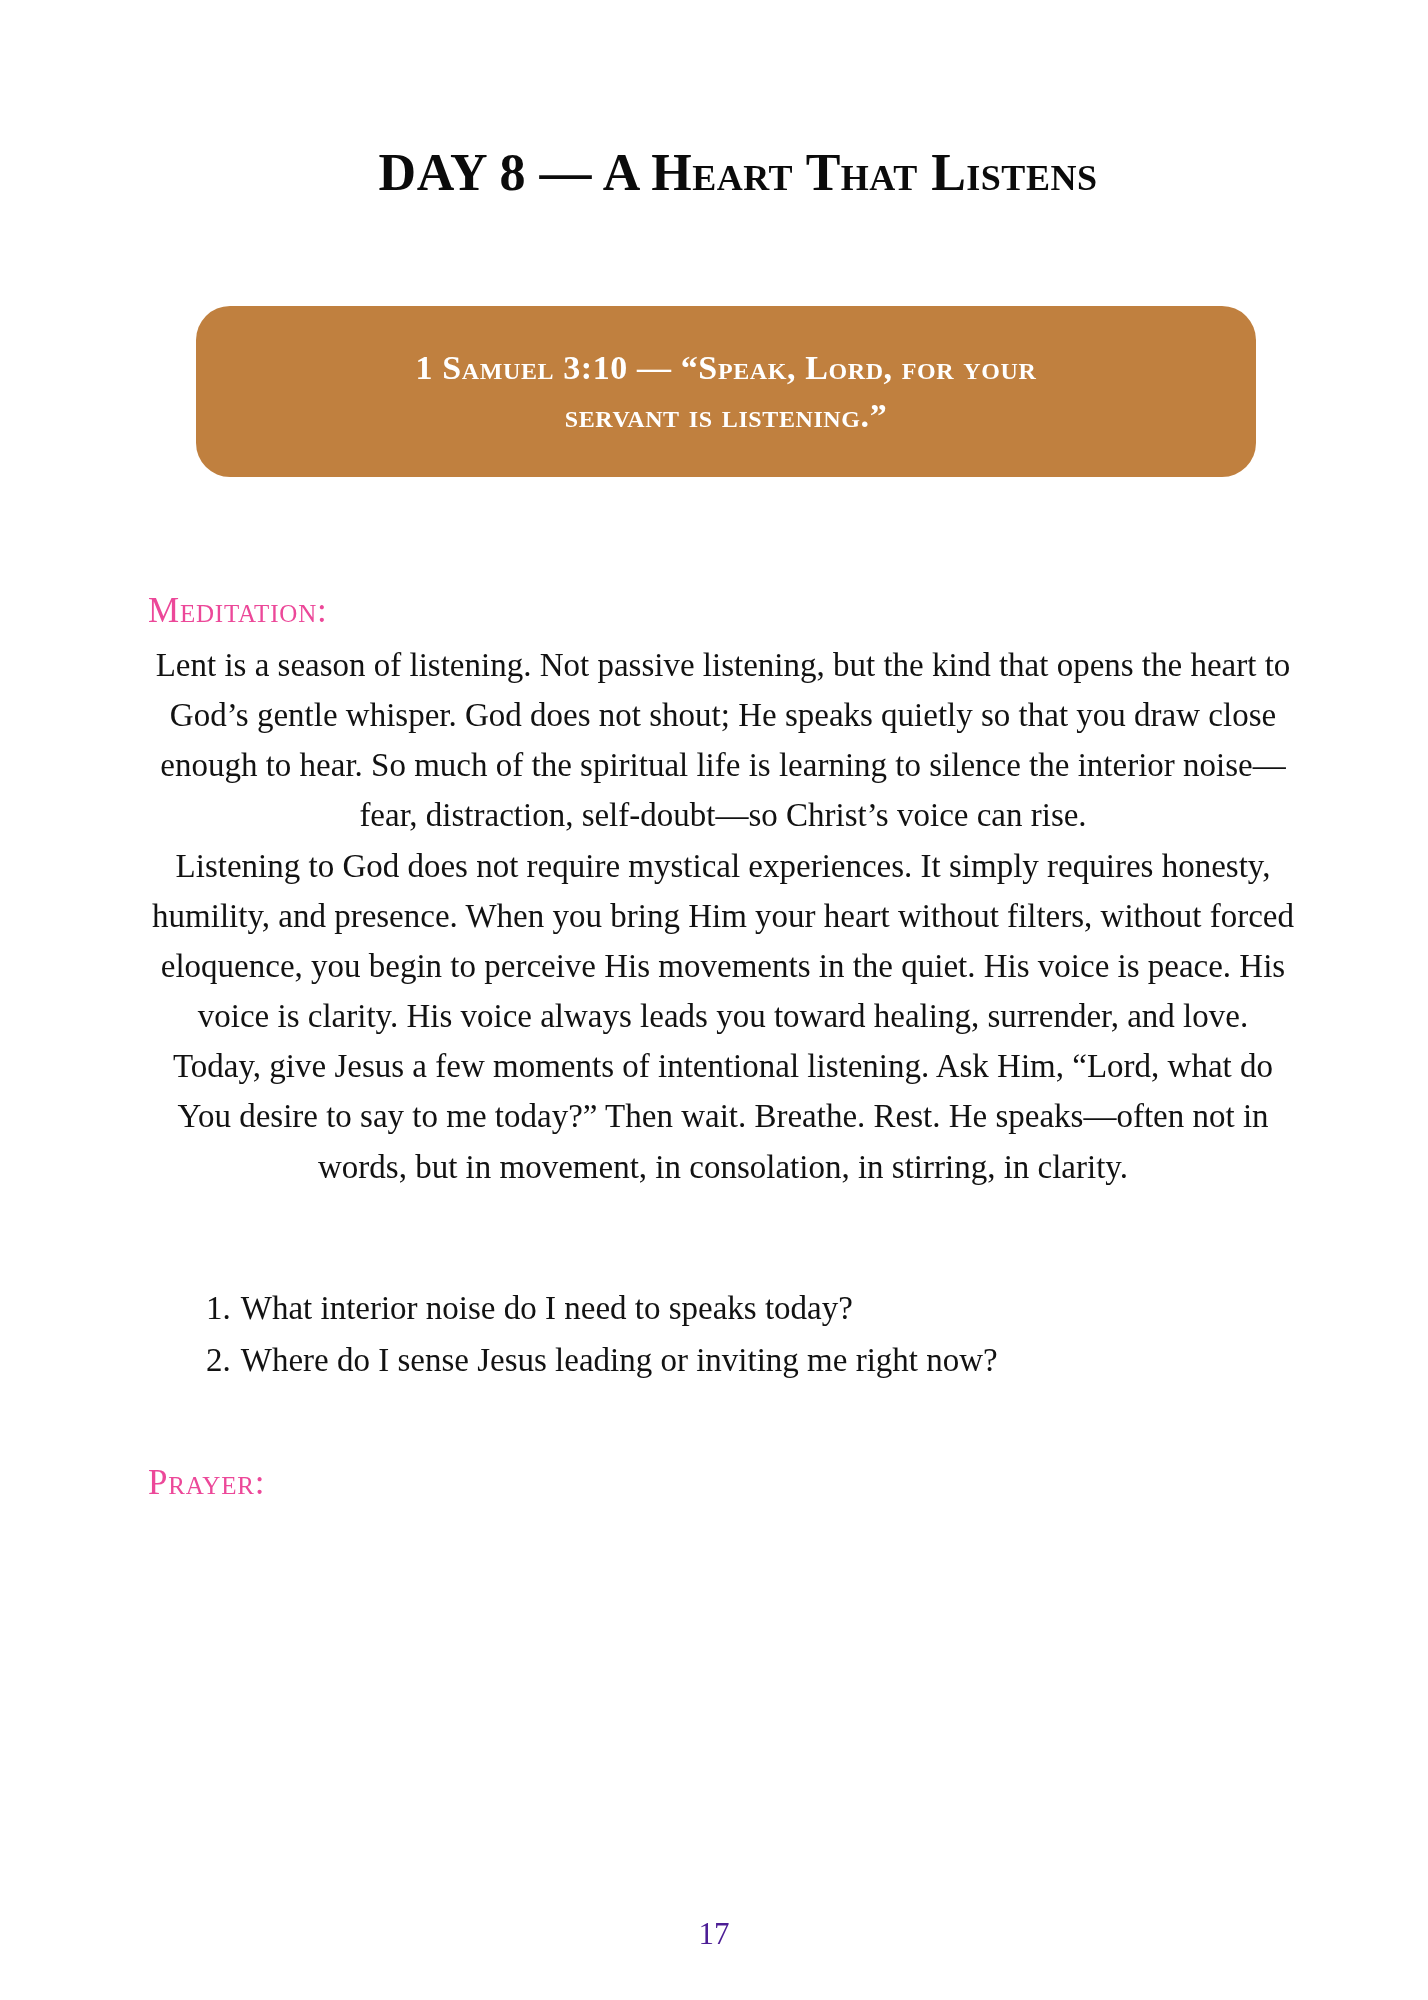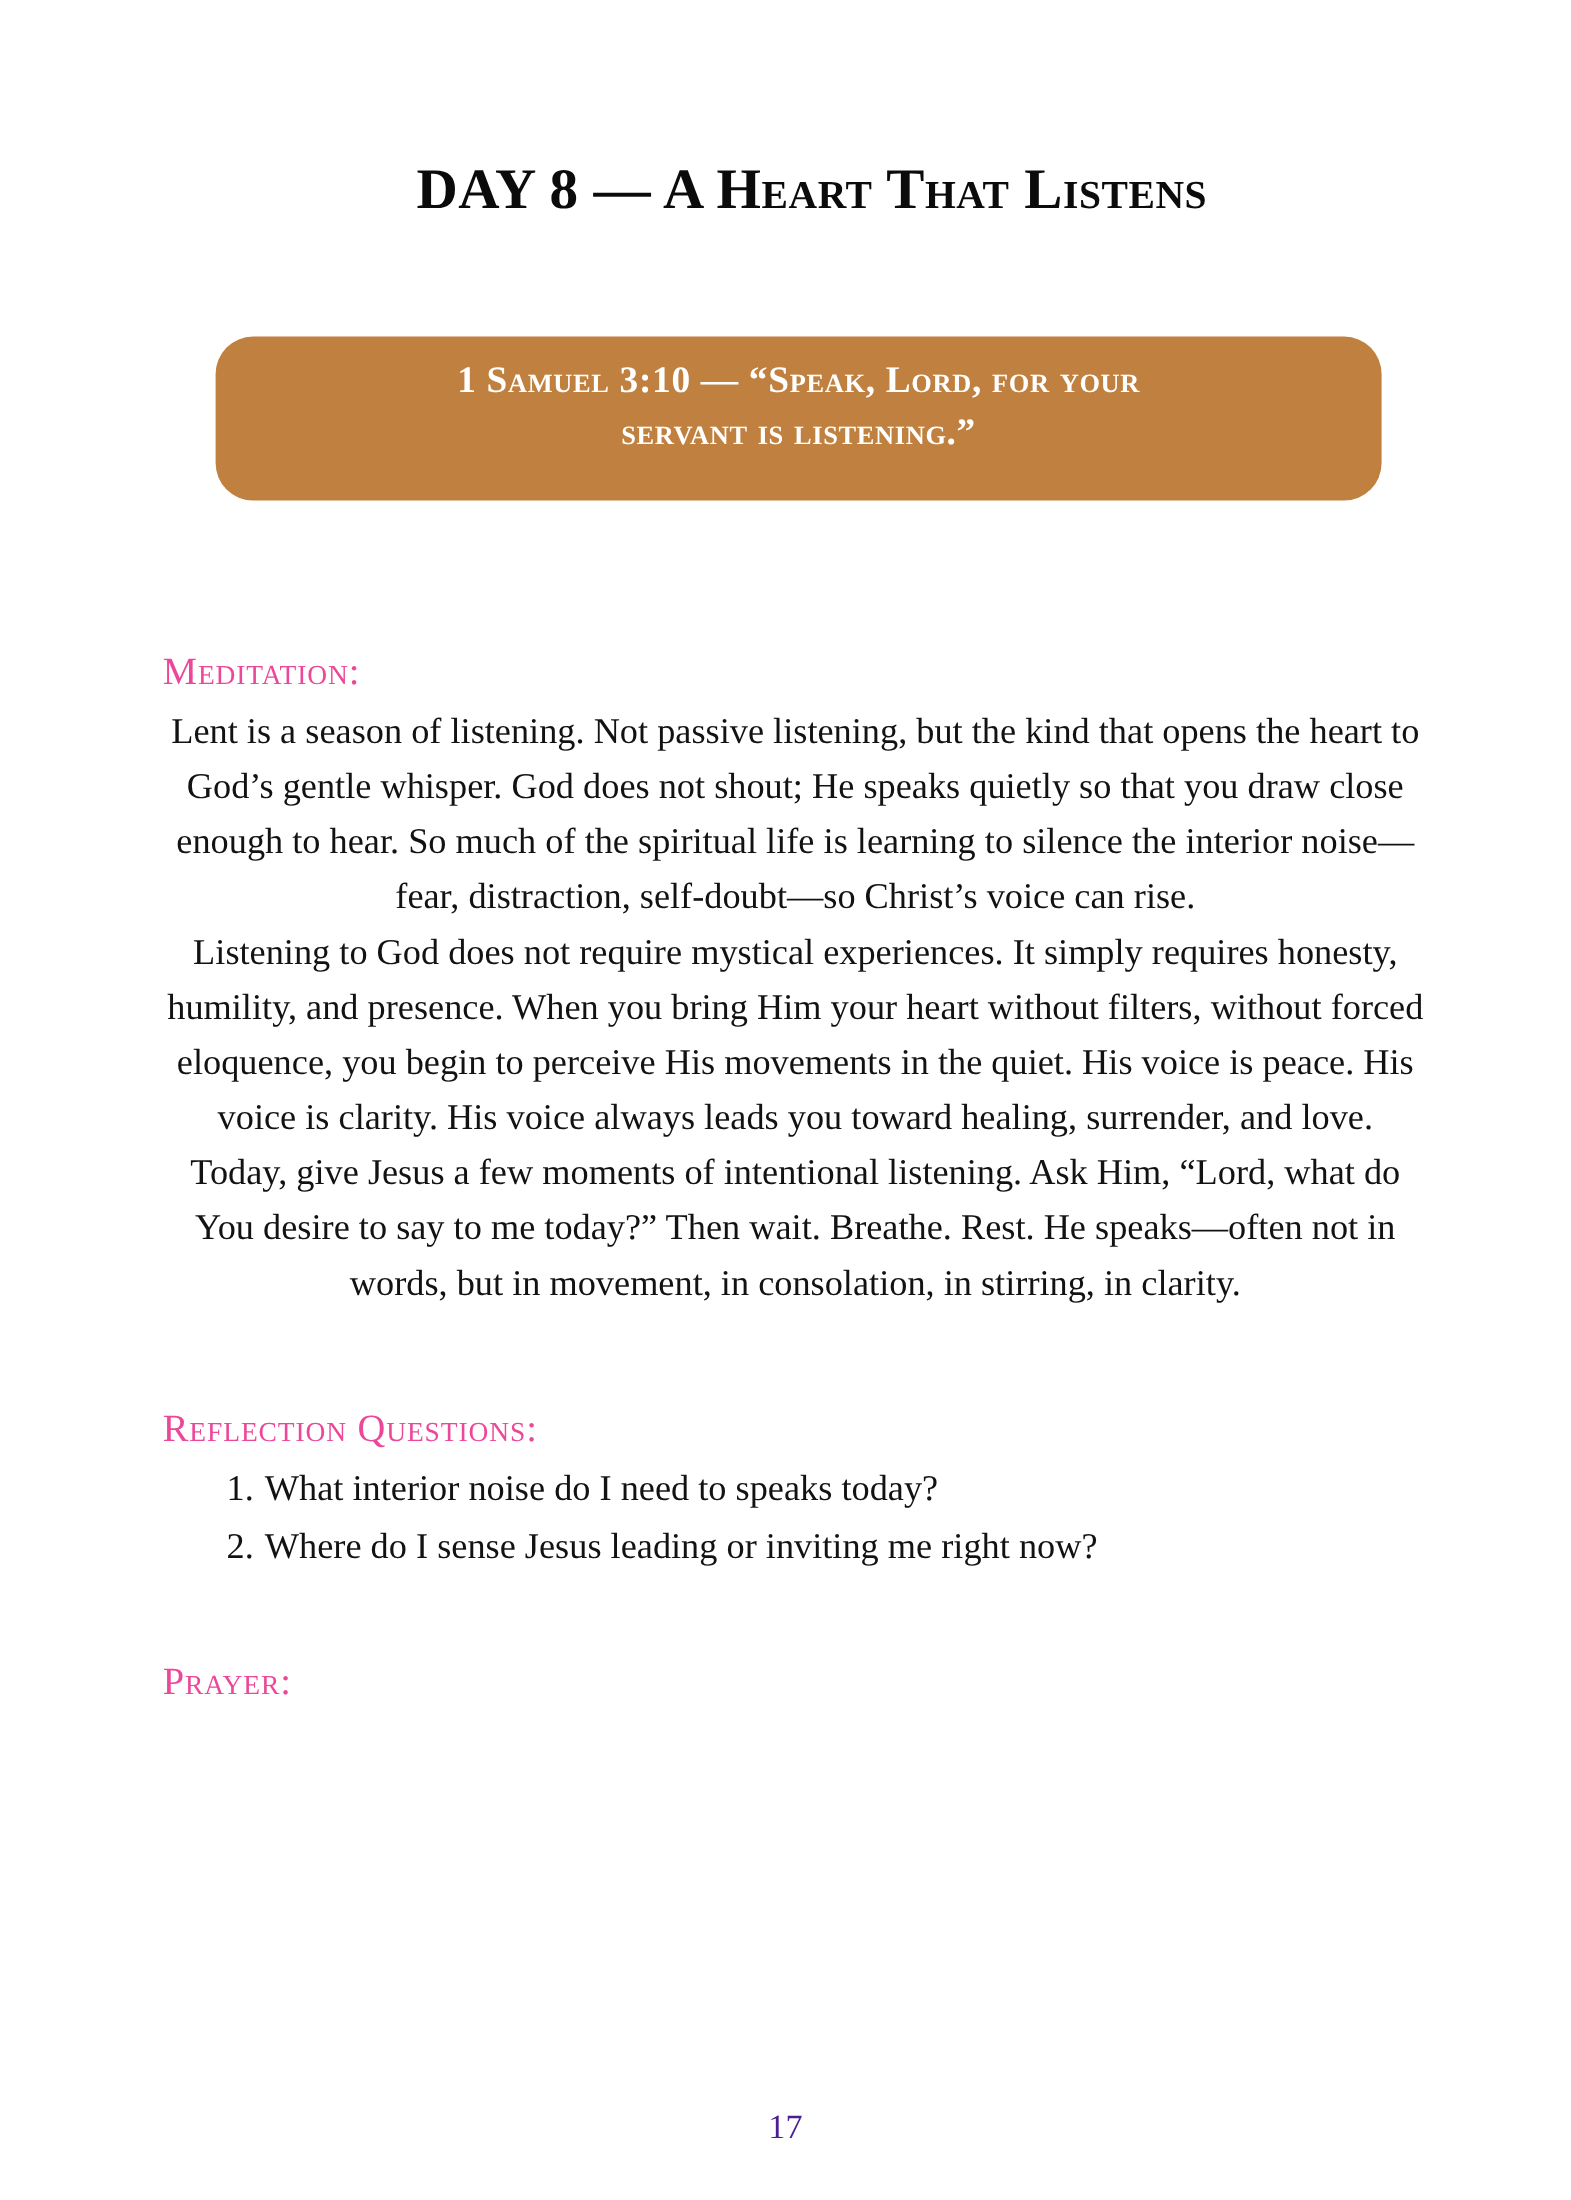--- a/index.html
+++ b/index.html
@@ -45,21 +45,21 @@
 
   
   .verse-box {
     position: absolute;
     left: 196px;
     top: 306px;
     width: 1060px;
     box-sizing: border-box;
     background: #c0803f;
     border-radius: 34px;
-    padding: 16px 54px 36px 54px;
+    padding: 38px 54px 36px 54px;
     text-align: center;
   }
   .verse-text {
     color: #ffffff;
     font-family: "Liberation Serif", "DejaVu Serif", serif;
     font-weight: bold;
     font-variant: small-caps;
     font-size: 34px;
     letter-spacing: 0.6px;
     line-height: 1.42;
@@ -143,21 +143,20 @@
     <div class="meditation-block">
       <div class="section-heading">Meditation:</div>
       <p class="body-par">Lent is a season of listening. Not passive listening, but the kind that opens the heart to God’s gentle whisper. God does not shout; He speaks quietly so that you draw close enough to hear. So much of the spiritual life is learning to silence the interior noise—fear, distraction, self-doubt—so Christ’s voice can rise.</p>
       <p class="body-par">Listening to God does not require mystical experiences. It simply requires honesty, humility, and presence. When you bring Him your heart without filters, without forced eloquence, you begin to perceive His movements in the quiet. His voice is peace. His voice is clarity. His voice always leads you toward healing, surrender, and love.</p>
       <p class="body-par">Today, give Jesus a few moments of intentional listening. Ask Him, “Lord, what do You desire to say to me today?” Then wait. Breathe. Rest. He speaks—often not in words, but in movement, in consolation, in stirring, in clarity.</p>
     </div>
 
     <div class="gap-large"></div>
 
     <div class="reflection-block">
-      <div class="section-heading">Reflection Questions:</div>
       <ul class="q-list">
         <li class="q-item">
           <span class="q-num">1.</span>
           <span class="q-text">What interior noise do I need to speaks today?</span>
         </li>
         <li class="q-item">
           <span class="q-num">2.</span>
           <span class="q-text">Where do I sense Jesus leading or inviting me right now?</span>
         </li>
       </ul>

